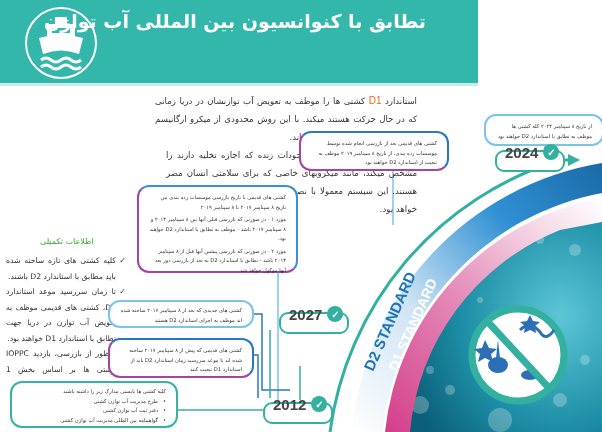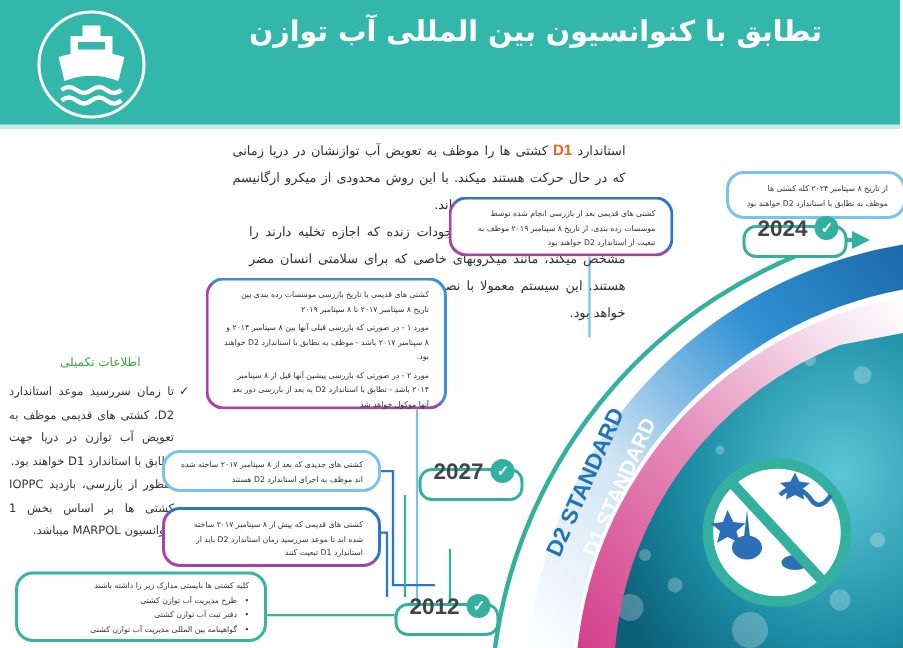--- a/index.html
+++ b/index.html
@@ -1,27 +1,27 @@
 <!DOCTYPE html>
 <html><head>
 <meta charset="utf-8">
 <style>
 *{box-sizing:border-box;margin:0;padding:0}
 html,body{width:602px;height:432px;overflow:hidden;background:#fff;font-family:"DejaVu Sans",sans-serif}
 #root{position:relative;width:602px;height:432px;overflow:hidden;background:#fff}
-.header{position:absolute;left:0;top:0;width:600px;height:86px;background:#33b7aa;border-bottom:3px solid #c8ece7}
+.header{position:absolute;left:0;top:0;width:478px;height:86px;background:#33b7aa;border-bottom:3px solid #c8ece7}
 .ship-circle{position:absolute;left:25px;top:7px;width:72px;height:72px;border:2.5px solid #fff;border-radius:50%}
 .title{position:absolute;right:52px;top:10px;color:#fff;font-size:19px;font-weight:bold;direction:rtl;white-space:nowrap}
 .subtitle{position:absolute;right:160px;top:57px;color:#fff;font-size:10.5px;direction:rtl;white-space:nowrap}
 .imo{position:absolute;left:480px;top:60px;display:flex;align-items:center;gap:4px}
 .imo-text{color:#fff;font-weight:bold;font-size:15px;font-family:"Liberation Sans",sans-serif;letter-spacing:-1px}
 .imo-small{color:#fff;font-size:3px;line-height:4px;width:32px}
 .rtl{direction:rtl;text-align:justify}
 .intro{position:absolute;left:155px;top:92px;width:262px;font-size:8.6px;line-height:18px;color:#333}
-.d1{color:#e8671c;font-weight:bold;font-family:"Liberation Sans",sans-serif;font-size:10px}
+.d1{color:#e8671c;font-weight:normal;font-family:"Liberation Sans",sans-serif;font-size:10px}
 .d2{color:#1f73b7;font-weight:bold;font-family:"Liberation Sans",sans-serif;font-size:10px}
 .extra-title{position:absolute;left:40px;top:237px;width:100px;color:#3aa935;font-size:8px;text-align:left;direction:rtl}
 .bullets{position:absolute;left:6px;top:253px;width:120px;font-size:7.7px;line-height:15.5px;color:#333;direction:rtl;list-style:none}
 .bullets li{position:relative;padding-right:10px;text-align:justify}
 .bullets li::before{content:"✓";position:absolute;right:0;top:0;font-size:8px}
 .box{position:absolute;background:#fff;border-radius:12px;font-size:5.2px;line-height:9.5px;color:#333;direction:rtl;padding:6px 10px}
 .box p{margin-bottom:3px}
 .b-2024{left:484px;top:114px;width:120px;height:32px;border:2px solid #7cc3ec}
 .b-d2old{left:299px;top:131px;width:150px;height:40px;border:2px solid;border-color:#2a78c5 #2a78c5 #a543a6 #a543a6}
 .b-main{left:137px;top:185px;width:161px;height:88px;border:2px solid;border-color:#3b8fd4 #3b8fd4 #a543a6 #a543a6}
@@ -126,20 +126,21 @@
 
   <div class="intro rtl">
     <span>استاندارد </span><span class="d1">D1</span><span> کشتی ها را موظف به تعویض آب توازنشان در دریا زمانی که در حال حرکت هستند میکند. با این روش محدودی از میکرو ارگانیسم های موجود در آب زنده خواهند ماند.</span>
   </div>
   <div class="intro rtl" style="top:146px;left:166px;width:251px">
     <span>استاندارد </span><span class="d2">D2</span><span> حداکثر مقدار موجودات زنده که اجازه تخلیه دارند را مشخص میکند، مانند میکروبهای خاصی که برای سلامتی انسان مضر هستند. این سیستم معمولا با نصب سامانه مدیریت آب توازن همراه خواهد بود.</span>
   </div>
 
   <div class="extra-title">اطلاعات تکمیلی</div>
   <ul class="bullets">
+    <li>کلیه کشتی های تازه ساخته شده باید مطابق با استاندارد D2 باشند.</li>
     <li>تا زمان سررسید موعد استاندارد D2، کشتی های قدیمی موظف به تعویض آب توازن در دریا جهت تطابق با استاندارد D1 خواهند بود.</li>
     <li>منظور از بازرسی، بازدید IOPPC کشتی ها بر اساس بخش 1 کنوانسیون MARPOL میباشد.</li>
   </ul>
 
   <div class="box b-2024">
     <p>از تاریخ ۸ سپتامبر ۲۰۲۴ کله کشتی ها موظف به تطابق با استاندارد D2 خواهند بود</p>
   </div>
   <div class="box b-d2old">
     <p>کشتی های قدیمی بعد از بازرسی انجام شده توسط موسسات رده بندی، از تاریخ ۸ سپتامبر ۲۰۱۹ موظف به تبعیت از استاندارد D2 خواهند بود</p>
   </div>

